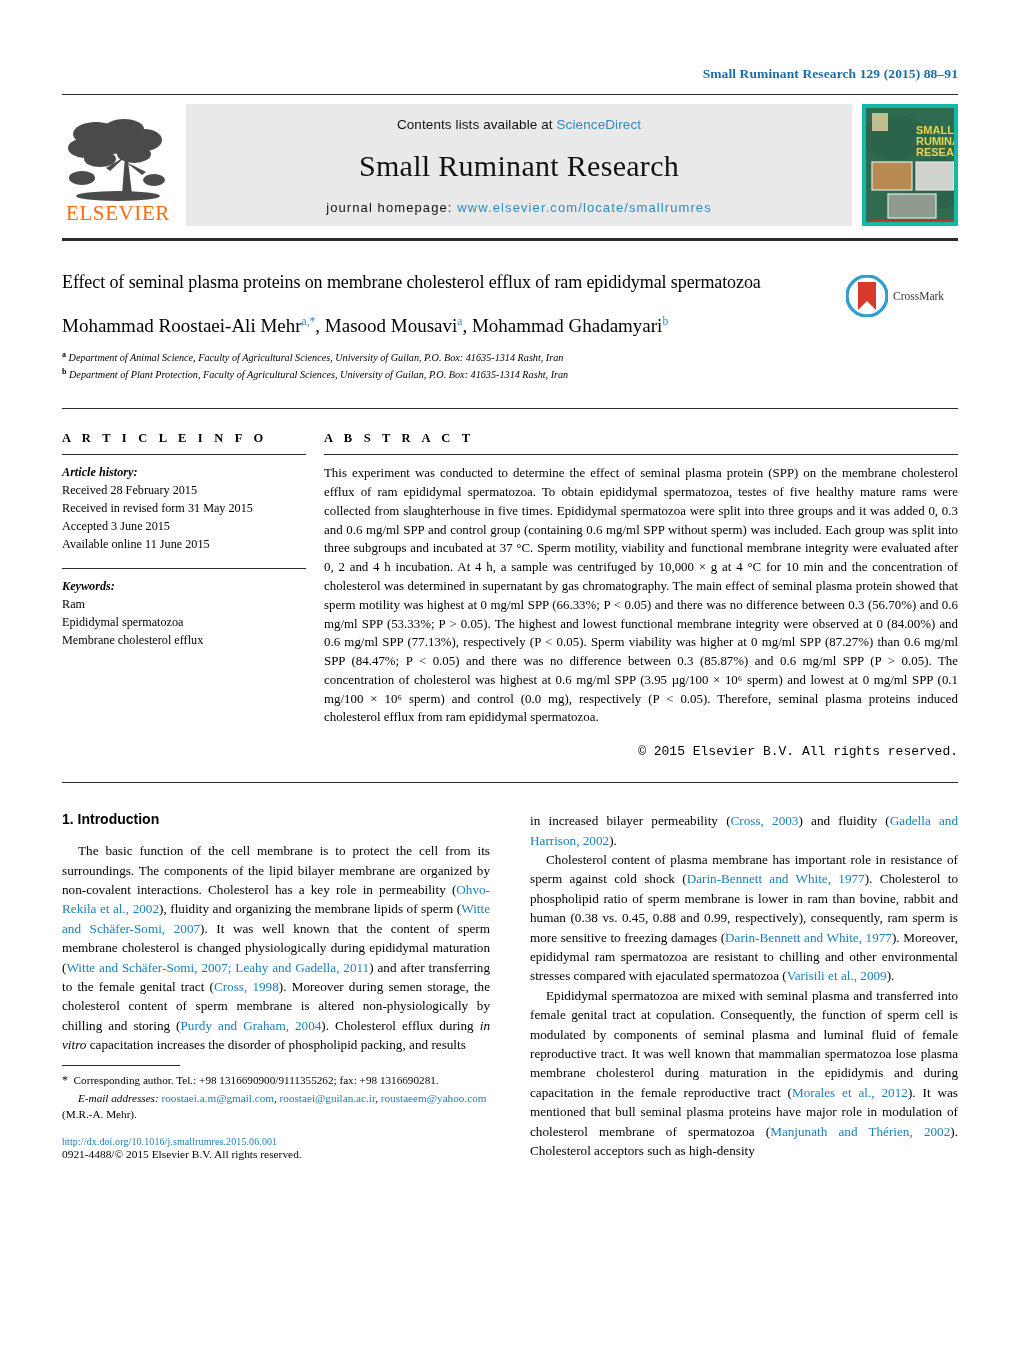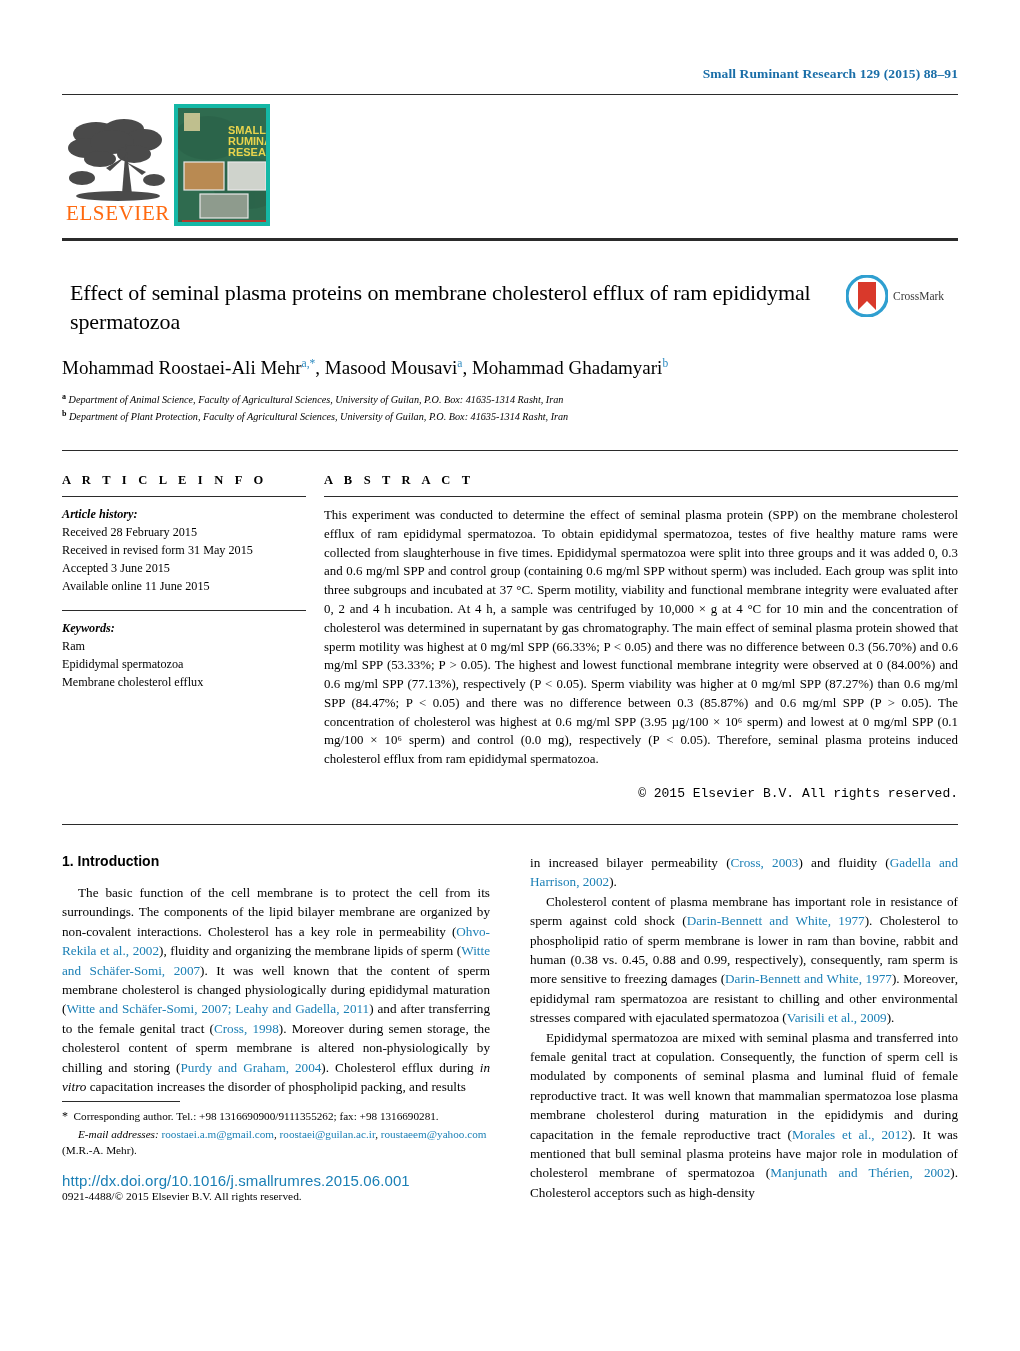--- a/index.html
+++ b/index.html
@@ -112,23 +112,23 @@
   
   .titleblock {
     margin-top: 30px;
     display: flex;
     align-items: flex-start;
   }
   .title-main { flex: 1 1 auto; padding-right: 14px; }
   h1.article-title {
     font-family: "Liberation Serif", serif;
     font-weight: normal;
-    font-size: 22px;
+    font-size: 18px;
     line-height: 1.30;
-    margin: 8px;
+    margin: 0;
     letter-spacing: -0.1px;
   }
   .authors {
     font-family: "Liberation Serif", serif;
     font-size: 19px;
     margin-top: 20px;
     line-height: 1.3;
   }
   .authors sup { color: #2e8bc0; font-size: 11.5px; }
   .affil {
@@ -246,22 +246,22 @@
   .fn {
     font-family: "Liberation Serif", serif;
     font-size: 11.2px;
     line-height: 1.46;
   }
   .fn .star { font-size: 12px; }
   .fn .em { font-style: italic; }
   .fn a, .link { color: #1a7fb5; text-decoration: none; }
   .doi-block { margin-top: 14px; }
   .doi-line {
-    font-family: Liberation Sans, sans-serif;
-    font-size: 15px;
+    font-family: Liberation Serif, serif;
+    font-size: 10px;
     color: #1a7fb5;
     letter-spacing: .1px;
   }
   .issn-line {
     font-family: "Liberation Serif", serif;
     font-size: 11.4px;
     color: #000;
     margin-top: 1px;
   }
 </style>
@@ -289,20 +289,25 @@
           <path d="M60 40 L40 52 L44 55 Z"></path>
           <path d="M60 46 L80 56 L76 59 Z"></path>
           <ellipse cx="52" cy="80" rx="42" ry="5"></ellipse>
           <ellipse cx="16" cy="62" rx="13" ry="7"></ellipse>
           <ellipse cx="88" cy="64" rx="11" ry="6"></ellipse>
         </g>
       </svg>
       <div class="elsevier-word">ELSEVIER</div>
     </div>
 
+    <div class="banner">
+      <div class="contents-line"><span>Contents lists available at </span><span class="sd">ScienceDirect</span></div>
+      <div class="journal-title">Small Ruminant Research</div>
+      <div class="homepage-line"><span>journal homepage: </span><span class="url">www.elsevier.com/locate/smallrumres</span></div>
+    </div>
 
     <div class="cover-thumb">
       <svg width="94" height="120" viewBox="0 0 94 120">
         <rect x="0" y="0" width="94" height="120" fill="#2f6b4f"></rect>
         <g opacity="0.25" fill="#23513c">
           <ellipse cx="30" cy="30" rx="34" ry="22"></ellipse>
           <ellipse cx="70" cy="75" rx="36" ry="26"></ellipse>
         </g>
         <g fill="#d9cf9a" opacity="0.85">
           <rect x="6" y="5" width="16" height="18"></rect>

